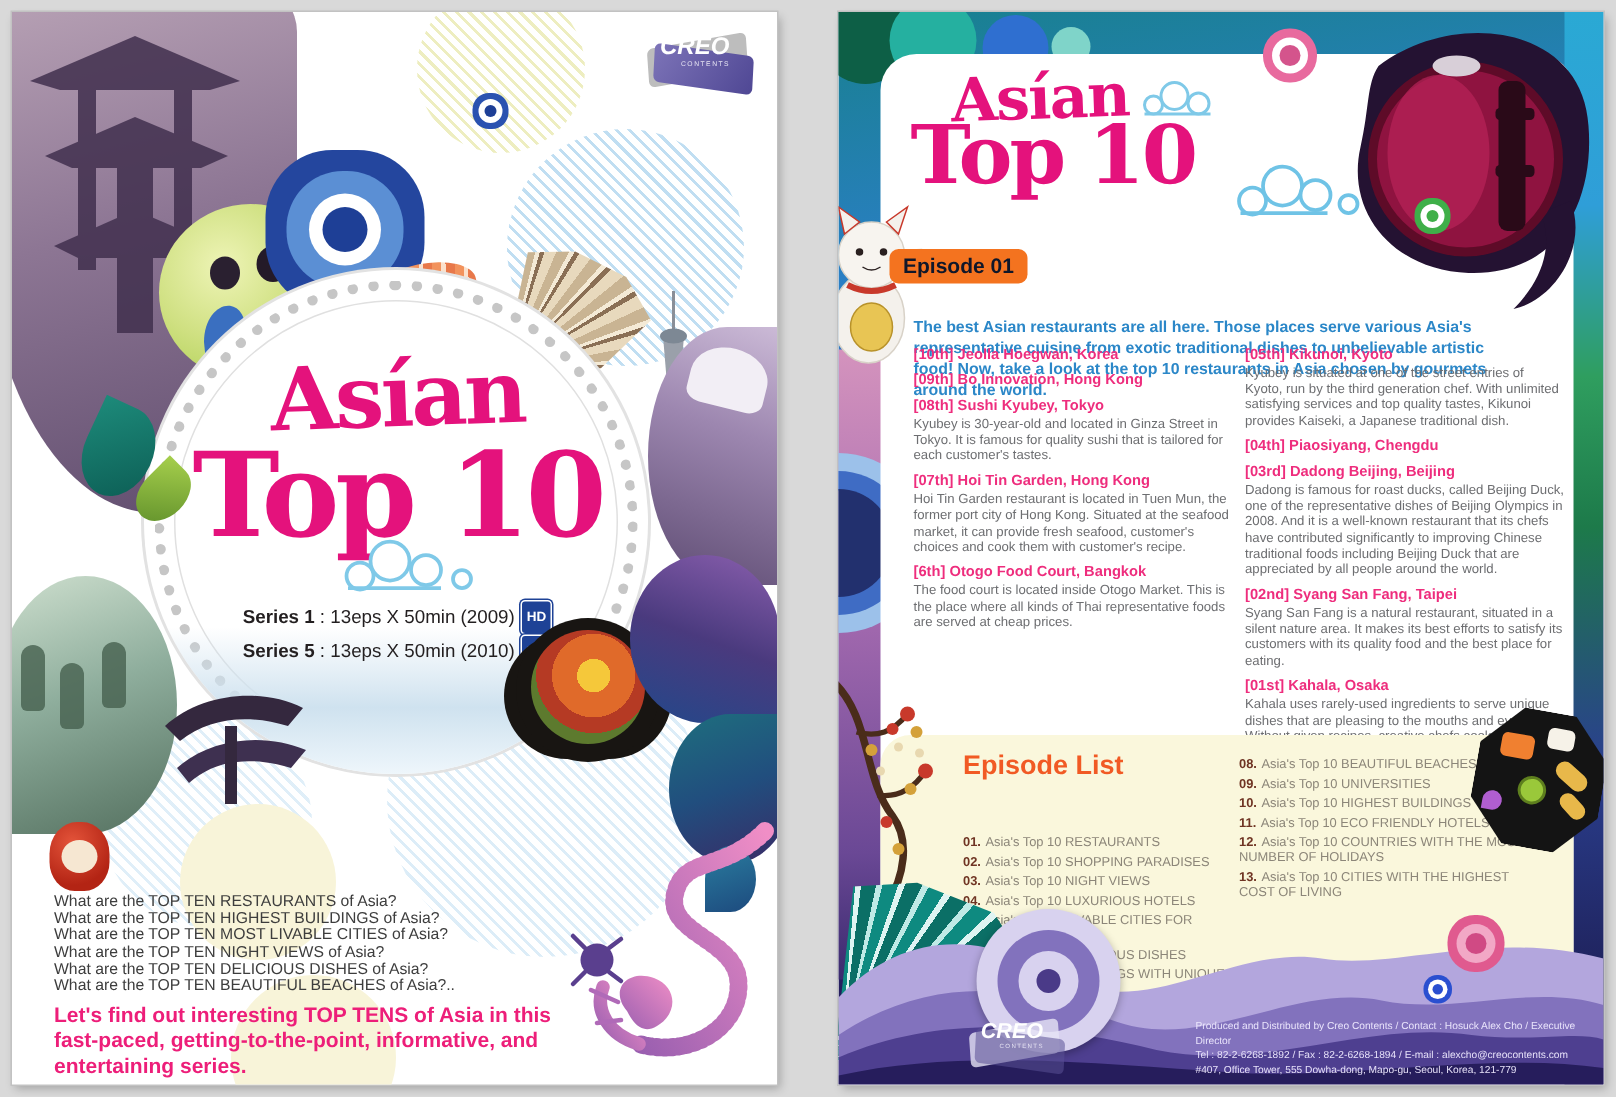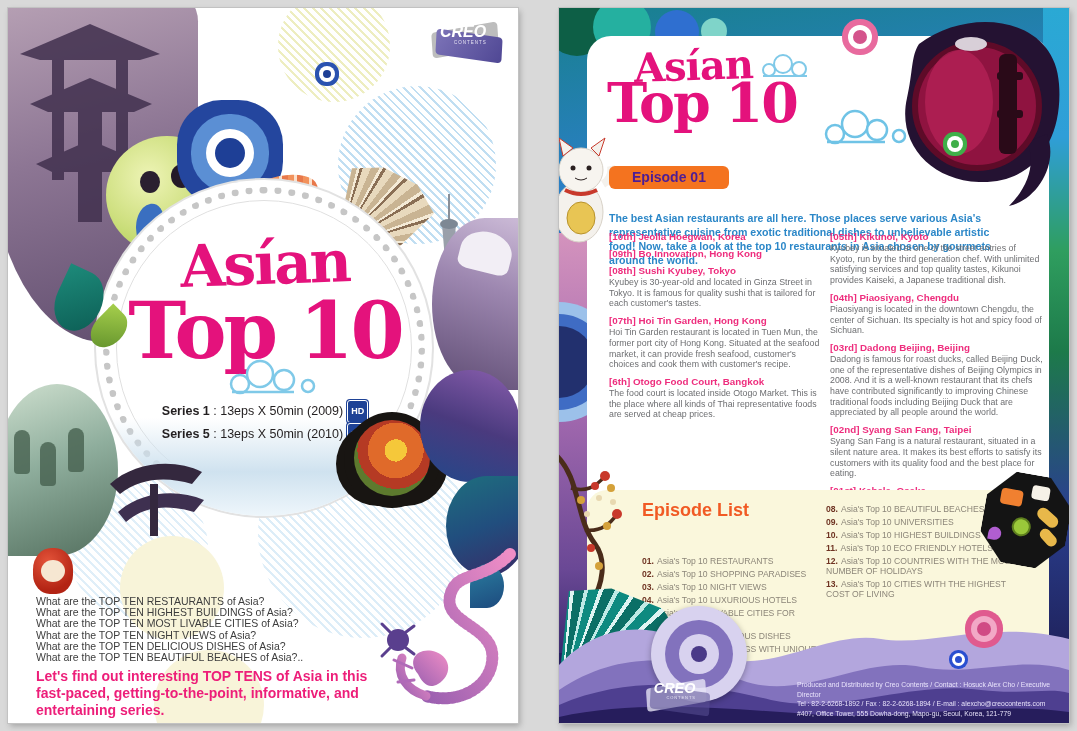--- a/index.html
+++ b/index.html
@@ -89,22 +89,22 @@
     background:linear-gradient(180deg,#2aa9d4 0%,#2f9ed8 18%,#2f9e5f 34%,#1d7a4a 48%,#2a3f8e 70%,#1a1444 100%);}
   .edge-left{left:0;top:225px;width:30px;height:420px;
     background:linear-gradient(180deg,#d493bd 0%,#a66bb0 40%,#6a4895 80%,#3a2a6e 100%);}
   .half-rings{left:-36px;top:318px;width:72px;height:72px;border-radius:50%;background:#22306e;
     box-shadow:0 0 0 12px #3f6cc4,0 0 0 24px #9cc1ea;}
   .swirl-circle{border-radius:50%;}
   .card{left:28px;top:28px;width:462px;height:672px;background:#fff;border-radius:24px;}
   .ep-title1{left:75px;top:34px;font-size:40px;letter-spacing:-1px;transform:rotate(-2deg);}
   .ep-title2{left:48px;top:68px;font-size:54px;letter-spacing:-2px;line-height:1;}
   .lantern-blob{left:300px;top:6px;width:206px;height:200px;}
-  .badge-ep{left:50px;top:158px;background:#f4731f;color:#4c1d95;font-weight:bold;font-size:14px;
-    padding:3px 23px 4px;border-radius:6px;}
+  .badge-ep{left:34px;top:158px;background:#f4731f;color:#0f172a;font-weight:bold;font-size:14px;
+    padding:3px 9px 4px;border-radius:6px;}
   .ep-heading{left:155px;top:161px;color:#2f2a26;font-weight:bold;font-size:16px;}
   .intro{left:50px;top:189px;width:406px;color:#2b87c8;font-weight:bold;font-size:10.6px;line-height:14px;margin-top:14px;}
   .col{width:213px;font-size:8.8px;color:#6d6e71;line-height:10.7px;}
   .col-l{left:50px;top:223px;}
   .col-r{left:271px;top:223px;}
   .entry{margin-bottom:6px;}
   .entry-h{color:#ee2d7d;font-weight:bold;font-size:9.8px;line-height:11px;margin-bottom:1px;}
   .cream{left:28px;top:482px;width:462px;height:218px;background:#faf7dc;border-radius:20px;}
   .eplist-title{left:83px;top:492px;color:#f15a24;font-weight:bold;font-size:18px;}
   .epcol{font-size:8.6px;line-height:10.3px;color:#8c8679;}
@@ -335,21 +335,20 @@
       <div>The food court is located inside Otogo Market. This is the place where all kinds of Thai representative foods are served at cheap prices.</div>
     </div>
   </div>
   <div class="abs col col-r">
     <div class="entry">
       <div class="entry-h"><span>[05th]</span> <span>Kikunoi, Kyoto</span></div>
       <div>Kyubey is situated at one of the street entries of Kyoto, run by the third generation chef. With unlimited satisfying services and top quality tastes, Kikunoi provides Kaiseki, a Japanese traditional dish.</div>
     </div>
     <div class="entry">
       <div class="entry-h"><span>[04th]</span> <span>Piaosiyang, Chengdu</span></div>
-      <div>Piaosiyang is located in the downtown Chengdu, the center of Sichuan. Its specialty is hot and spicy food of Sichuan.</div>
     </div>
     <div class="entry">
       <div class="entry-h"><span>[03rd]</span> <span>Dadong Beijing, Beijing</span></div>
       <div>Dadong is famous for roast ducks, called Beijing Duck, one of the representative dishes of Beijing Olympics in 2008. And it is a well-known restaurant that its chefs have contributed significantly to improving Chinese traditional foods including Beijing Duck that are appreciated by all people around the world.</div>
     </div>
     <div class="entry">
       <div class="entry-h"><span>[02nd]</span> <span>Syang San Fang, Taipei</span></div>
       <div>Syang San Fang is a natural restaurant, situated in a silent nature area. It makes its best efforts to satisfy its customers with its quality food and the best place for eating.</div>
     </div>
     <div class="entry">

